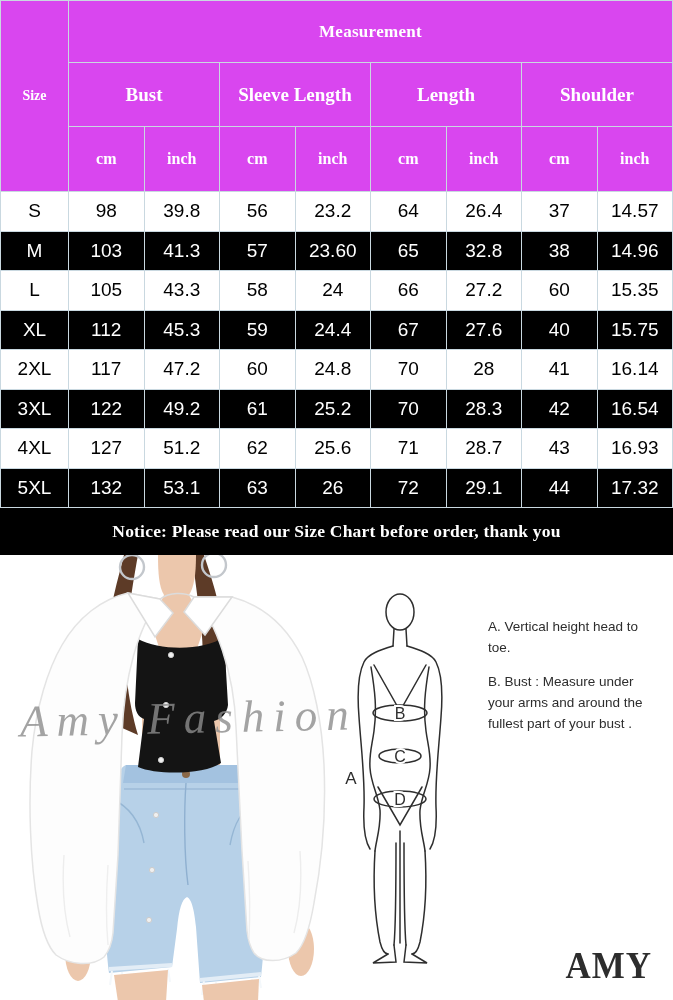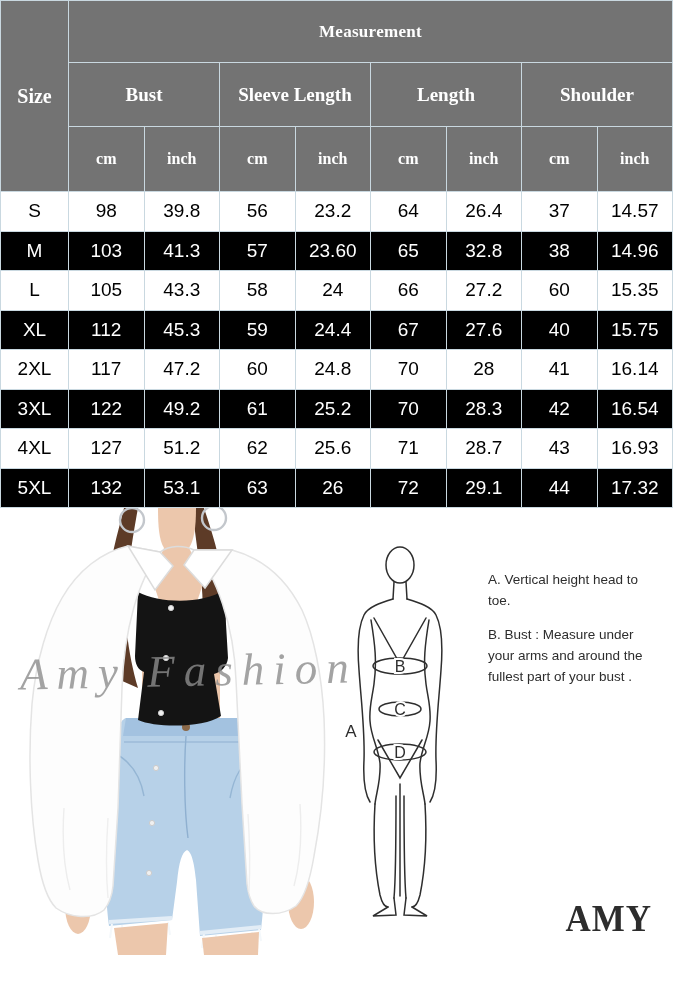--- a/index.html
+++ b/index.html
@@ -12,25 +12,25 @@
   .chart-wrap{width:673px;background:#000;}
   table.size-chart{
     width:673px;border-collapse:collapse;table-layout:fixed;
     background:#000;
   }
   table.size-chart th,table.size-chart td{
     border:1px solid #c9d8e0;text-align:center;vertical-align:middle;
     padding:0;overflow:hidden;white-space:nowrap;
   }
   thead th{
-    background:#737373;color:#fff;
+    background:#d946ef;color:#fff;
     font-family:"Liberation Serif",serif;font-weight:bold;
   }
   th.measure-head{height:61px;font-size:17px;letter-spacing:.3px;}
-  th.size-head{font-size:20px;}
+  th.size-head{font-size:14px;}
   tr.group-row th{height:63px;font-size:19px;}
   tr.unit-row th{height:64px;font-size:16px;}
   tbody tr{height:39.5px;}
   tbody th{font-weight:normal;}
   tbody th,tbody td{font-size:19px;font-family:"Liberation Sans",sans-serif;}
   tbody tr.light{background:#fff;color:#000;}
   tbody tr.dark{background:#000;color:#fff;}
   .notice-bar{
     width:673px;height:47px;background:#000;color:#fff;
     display:flex;align-items:center;justify-content:center;
@@ -180,20 +180,21 @@
           <td>53.1</td>
           <td>63</td>
           <td>26</td>
           <td>72</td>
           <td>29.1</td>
           <td>44</td>
           <td>17.32</td>
         </tr>
       </tbody>
   </table>
+  <div class="notice-bar">Notice: Please read our Size Chart before order, thank you</div>
 </div>
 
 <div class="info-section">
 
   <svg class="model-photo" viewBox="0 0 340 447" xmlns="http://www.w3.org/2000/svg">
 
     <path d="M116,0 C110,25 101,52 99,88 C97,118 103,150 112,172 L130,180 C120,145 114,105 120,64 C123,40 127,16 130,0 Z" fill="#5d3b27"></path>
     <path d="M196,0 C204,25 215,55 217,95 C219,130 213,162 203,180 L183,186 C194,150 198,105 192,62 C189,38 186,16 184,0 Z" fill="#5d3b27"></path>
 
     <circle cx="124" cy="12" r="12" fill="none" stroke="#c3c7cc" stroke-width="2.4"></circle>

